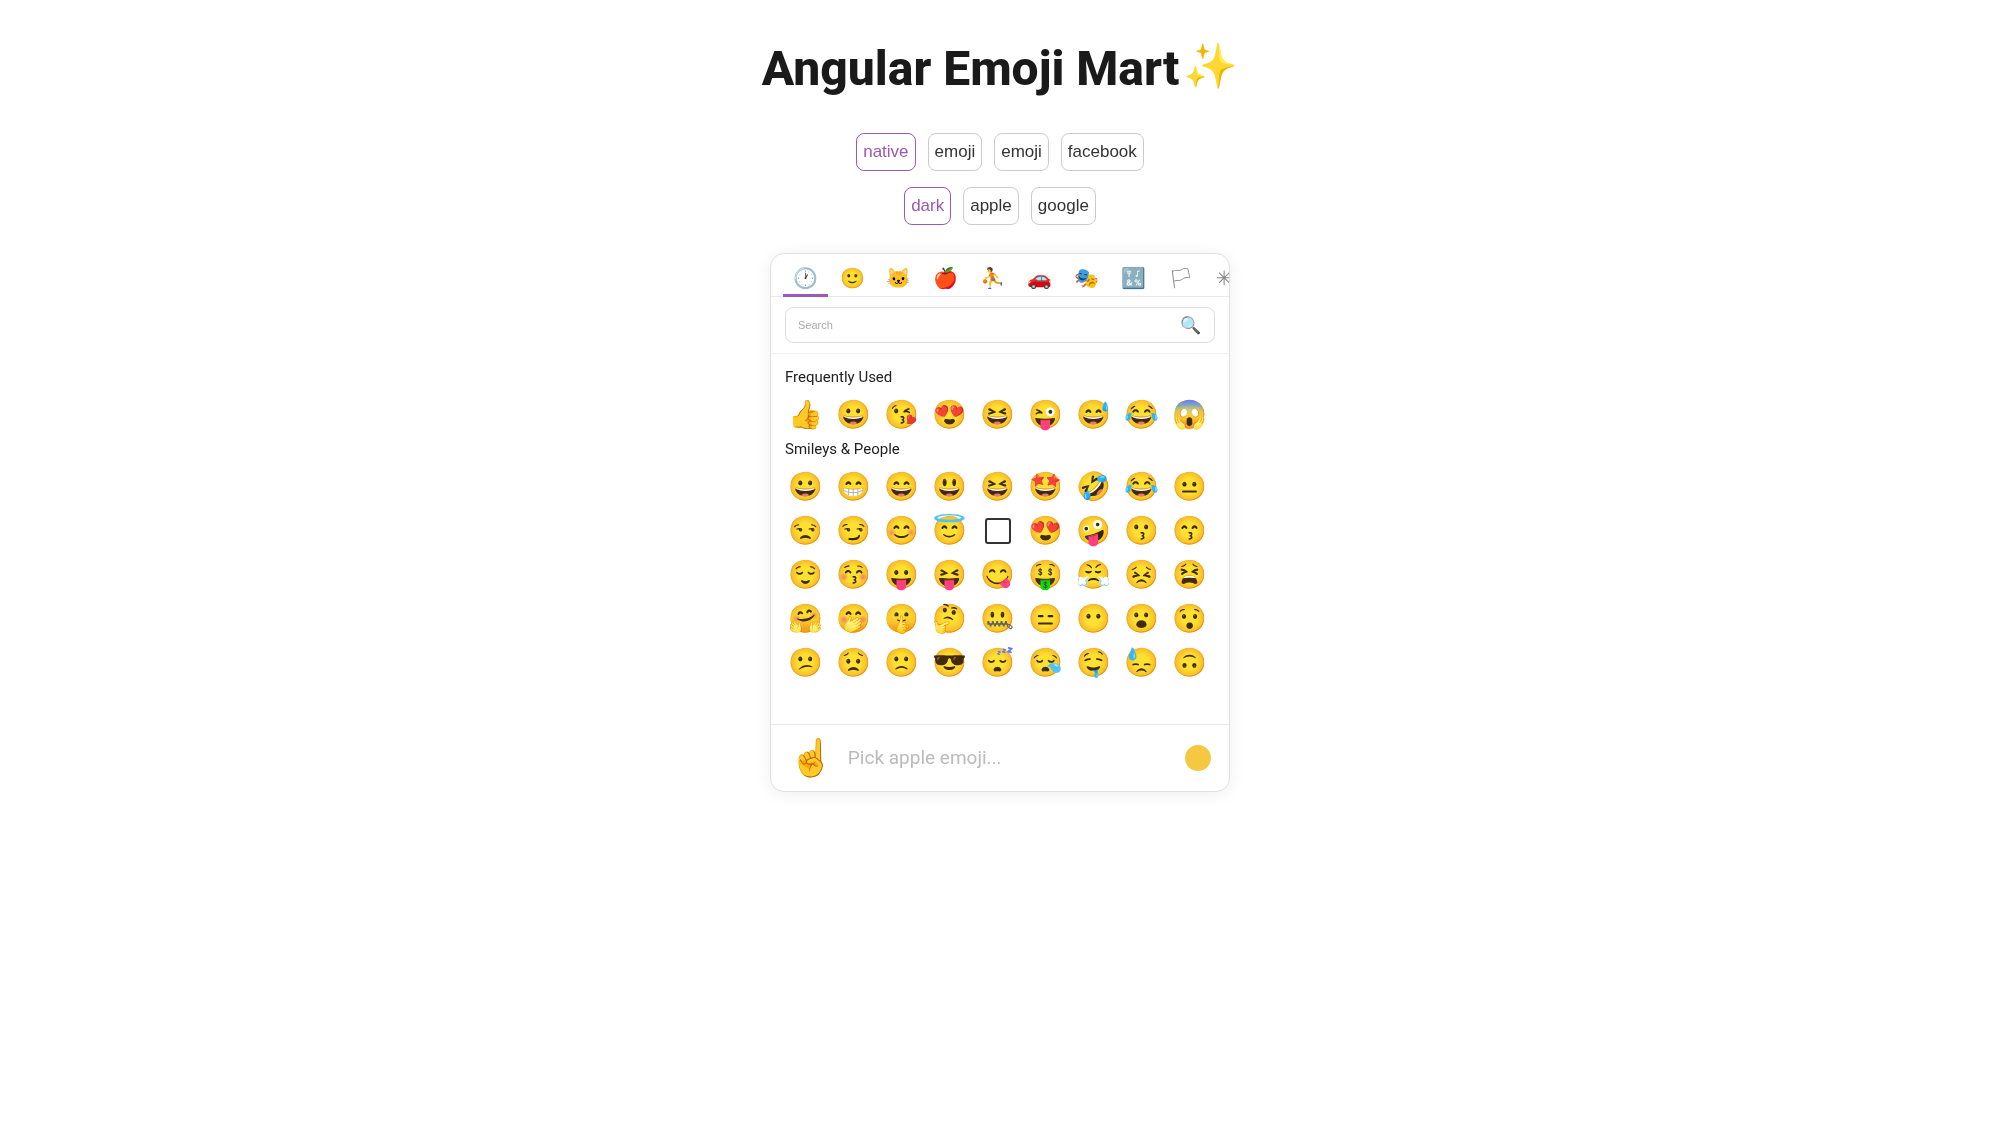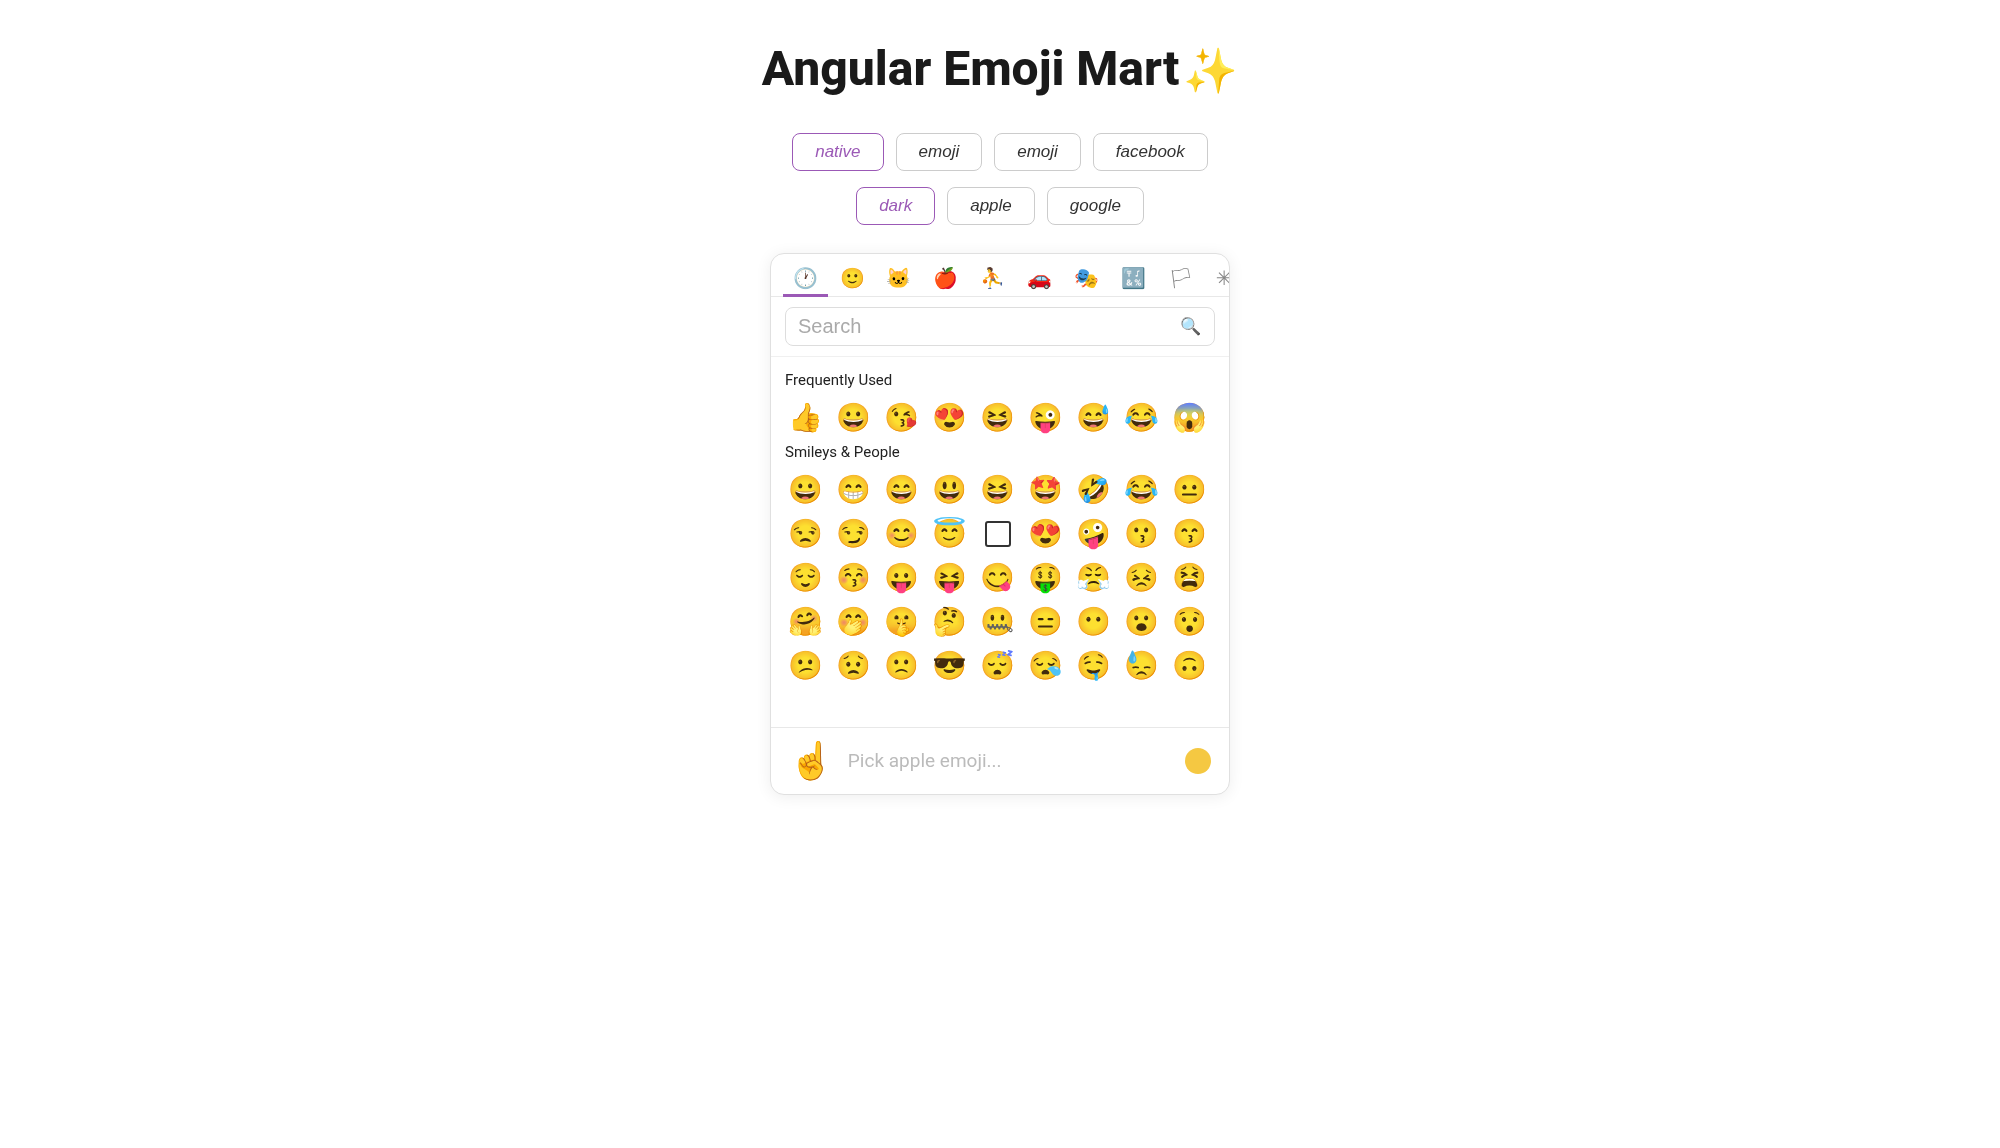--- a/index.html
+++ b/index.html
@@ -11,44 +11,43 @@
       align-items: center;
       padding: 40px 20px;
       min-height: 1148px;
     }
     .page-title {
       font-size: 48px;
       font-weight: 800;
       color: #1a1a1a;
       margin-bottom: 36px;
       display: flex;
-      align-items: flex-end;
+      align-items: flex-start;
       gap: 4px;
     }
     .sparkle {
       color: #f5c842;
       font-size: 44px;
     }
     .button-group {
       display: flex;
       gap: 12px;
       margin-bottom: 16px;
       flex-wrap: wrap;
       justify-content: center;
     }
     .toggle-btn {
-      padding: 8px 22px;
+      padding: 8px 6px;
       border-radius: 8px;
       border: 1.5px solid #ccc;
       background: #fff;
       font-size: 17px;
       cursor: pointer;
       color: #333;
       transition: all 0.15s;
-      font-style: italic;
     }
     .toggle-btn.active {
       border-color: #9b59b6;
       color: #9b59b6;
       background: #fff;
     }
     .emoji-picker {
       width: 460px;
       border: 1.5px solid #e0e0e0;
       border-radius: 14px;
@@ -88,21 +87,21 @@
       display: flex;
       align-items: center;
       border: 1.5px solid #ddd;
       border-radius: 8px;
       padding: 7px 12px;
       gap: 8px;
     }
     .search-input-wrap input {
       border: none;
       outline: none;
-      font-size: 20px;
+      font-size: 11px;
       color: #333;
       flex: 1;
       background: transparent;
     }
     .search-input-wrap input::placeholder {
       color: #aaa;
     }
     .search-icon { color: #aaa; font-size: 17px; }
     .emoji-scroll {
       height: 370px;

